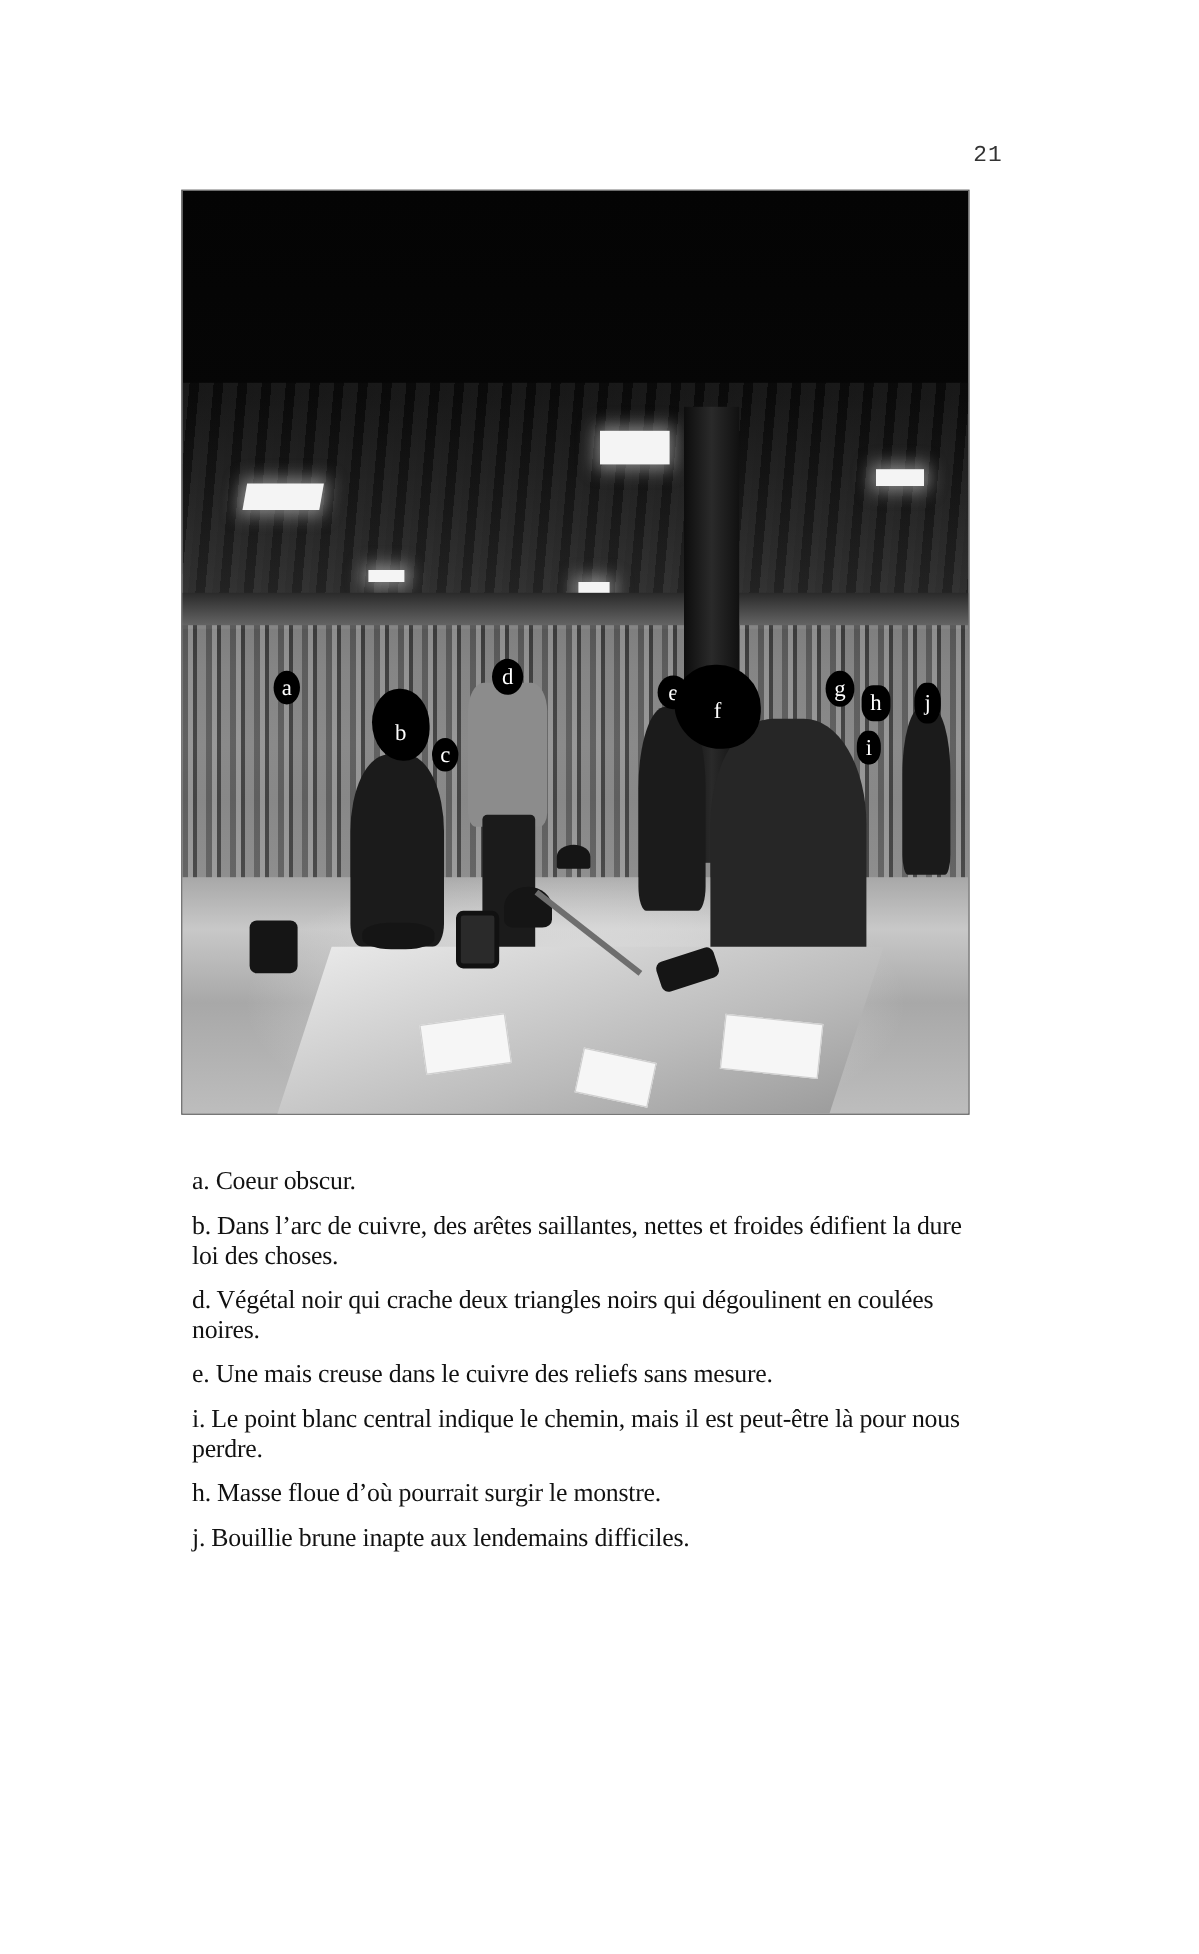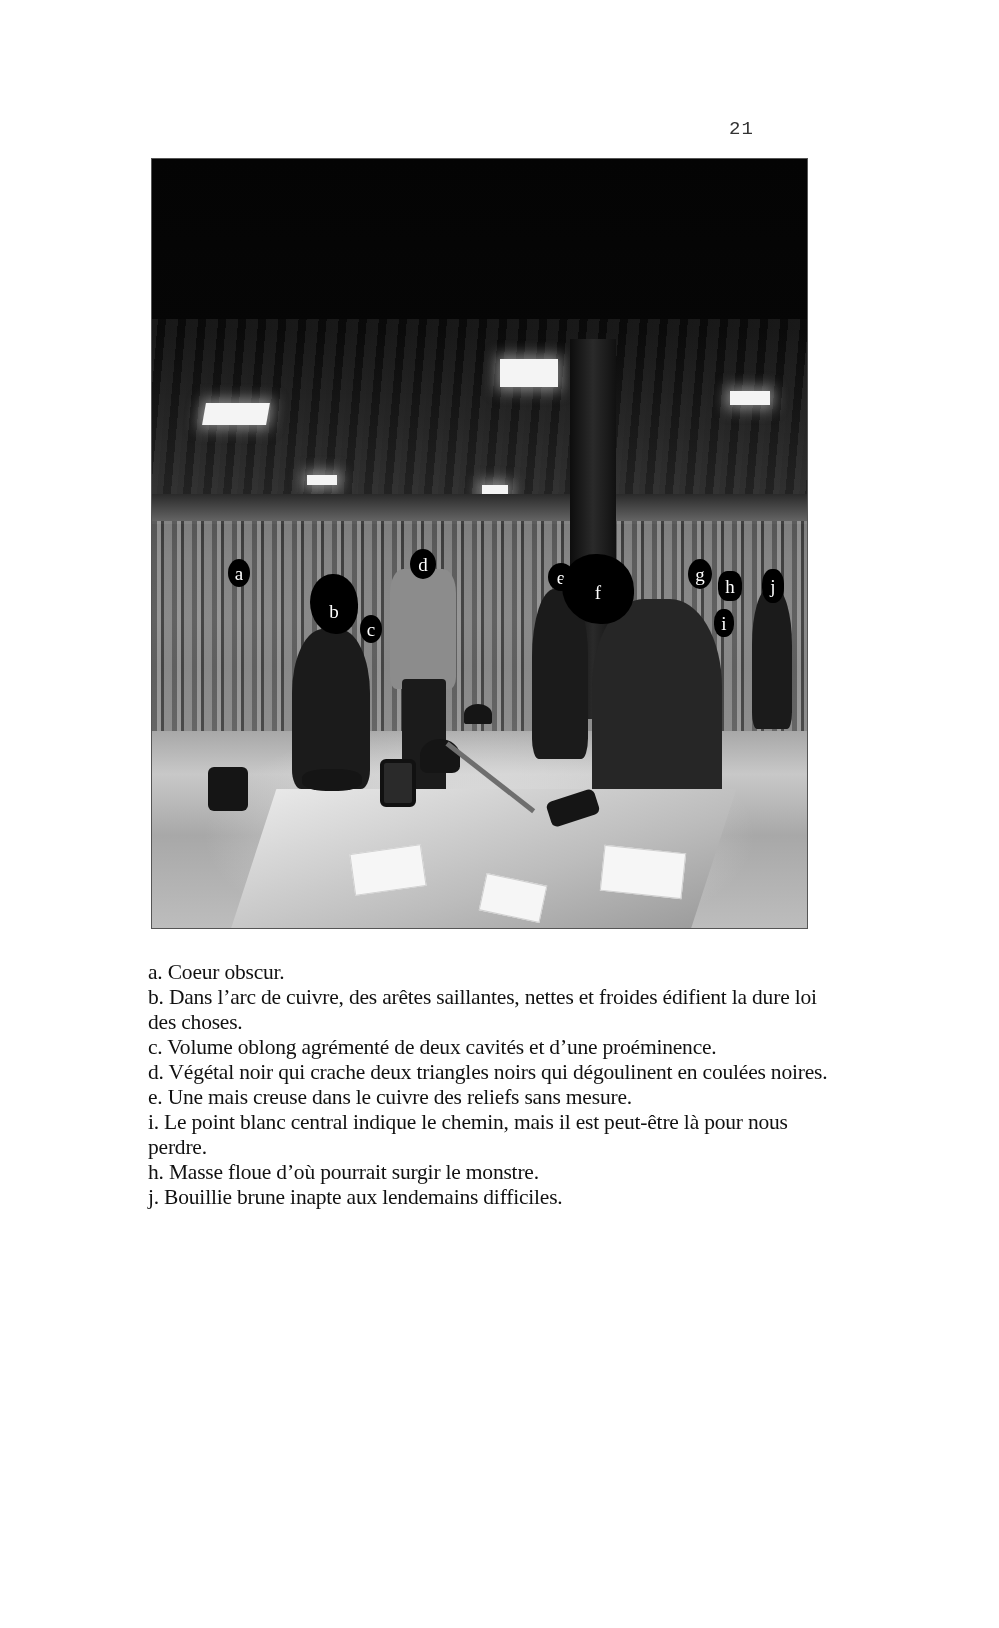--- a/index.html
+++ b/index.html
@@ -1,17 +1,17 @@
 <!DOCTYPE html>
 <html><head>
 <meta charset="utf-8">
 <style>
   html, body { margin: 0; padding: 0; background: #ffffff; }
   body { width: 999px; height: 1628px; position: relative; overflow: hidden; font-family: "Liberation Serif", "DejaVu Serif", serif; color: #111; }
-  .page-number { position: absolute; left: 729px; top: 118px; font-family: "Liberation Mono", "DejaVu Sans Mono", monospace; font-size: 19px; color: #333; letter-spacing: 1px; }
+  .page-number { position: absolute; left: 811px; top: 118px; font-family: "Liberation Mono", "DejaVu Sans Mono", monospace; font-size: 19px; color: #333; letter-spacing: 1px; }
   .figure { position: absolute; left: 151px; top: 158px; width: 657px; height: 771px; border: 1px solid #555; box-sizing: border-box; overflow: hidden;
     background:
       radial-gradient(ellipse 60% 22% at 50% 88%, rgba(235,235,235,0.9), rgba(200,200,200,0) 70%),
       linear-gradient(180deg, #040404 0%, #060606 22%, #1c1c1c 36%, #2a2a2a 44%, #3a3a3a 47%, #6a6a6a 52%, #8a8a8a 60%, #7a7a7a 66%, #9a9a9a 72%, #c8c8c8 80%, #a8a8a8 88%, #bdbdbd 100%);
   }
   .ceiling-texture { position: absolute; left: 0; top: 160px; width: 100%; height: 200px;
     background: repeating-linear-gradient(95deg, rgba(60,60,60,0.35) 0 6px, rgba(20,20,20,0.3) 6px 14px, rgba(80,80,80,0.25) 14px 20px); }
   .light { position: absolute; background: #f4f4f4; box-shadow: 0 0 14px 4px rgba(220,220,220,0.55); }
   .wall-band { position: absolute; left: 0; top: 335px; width: 100%; height: 30px; background: linear-gradient(180deg, #2a2a2a, #6a6a6a); }
   .back-wall { position: absolute; left: 0; top: 362px; width: 100%; height: 210px;
@@ -19,21 +19,21 @@
   .pillar { position: absolute; left: 418px; top: 180px; width: 46px; height: 380px; background: linear-gradient(90deg, #0d0d0d, #2a2a2a, #111); }
   .figure-person { position: absolute; background: #1b1b1b; border-radius: 40% 40% 12% 12%; }
   .shirt { position: absolute; background: #8c8c8c; border-radius: 20% 20% 10% 10%; }
   .desk { position: absolute; background: linear-gradient(160deg, #e8e8e8, #bcbcbc 60%, #9a9a9a); transform: skewX(-18deg); }
   .paper { position: absolute; background: #f6f6f6; border: 1px solid #cfcfcf; }
   .dark-obj { position: absolute; background: #151515; border-radius: 6px; }
   .lamp-arm { position: absolute; height: 5px; background: #6e6e6e; transform-origin: left center; }
   .marker { position: absolute; background: #000; color: #fff; border-radius: 50%; display: flex; align-items: center; justify-content: center; font-family: "Liberation Serif", "DejaVu Serif", serif; font-size: 19px; line-height: 1; }
   .marker.big { border-radius: 48% 52% 45% 55%; }
   .legend { position: absolute; left: 148px; top: 960px; width: 680px; font-size: 21.5px; line-height: 25px; letter-spacing: -0.2px; }
-  .legend p { margin: 0; }
+  .legend p { margin: 12px; }
 </style>
 </head>
 <body>
 
 <div class="page-number">21</div>
 
 <div class="figure">
   <div class="ceiling-texture"></div>
   <div class="light" style="left:52px;top:244px;width:64px;height:22px;transform:skewX(-10deg);"></div>
   <div class="light" style="left:348px;top:200px;width:58px;height:28px;"></div>
@@ -71,19 +71,18 @@
   <div class="marker big" style="left:410px;top:395px;width:72px;height:70px;padding-top:6px;box-sizing:border-box;">f</div>
   <div class="marker" style="left:536px;top:400px;width:24px;height:30px;">g</div>
   <div class="marker" style="left:566px;top:412px;width:24px;height:30px;border-radius:40%;">h</div>
   <div class="marker" style="left:562px;top:450px;width:20px;height:28px;border-radius:45%;">i</div>
   <div class="marker" style="left:610px;top:410px;width:22px;height:34px;border-radius:45%;">j</div>
 </div>
 
 <div class="legend">
   <p>a. Coeur obscur.</p>
   <p>b. Dans l’arc de cuivre, des arêtes saillantes, nettes et froides édifient la dure loi des choses.</p>
-  <p>c. Volume oblong agrémenté de deux cavités et d’une proéminence.</p>
   <p>d. Végétal noir qui crache deux triangles noirs qui dégoulinent en coulées noires.</p>
   <p>e. Une mais creuse dans le cuivre des reliefs sans mesure.</p>
   <p>i. Le point blanc central indique le chemin, mais il est peut-être là pour nous perdre.</p>
   <p>h. Masse floue d’où pourrait surgir le monstre.</p>
   <p>j. Bouillie brune inapte aux lendemains difficiles.</p>
 </div>
 
 </body></html>

